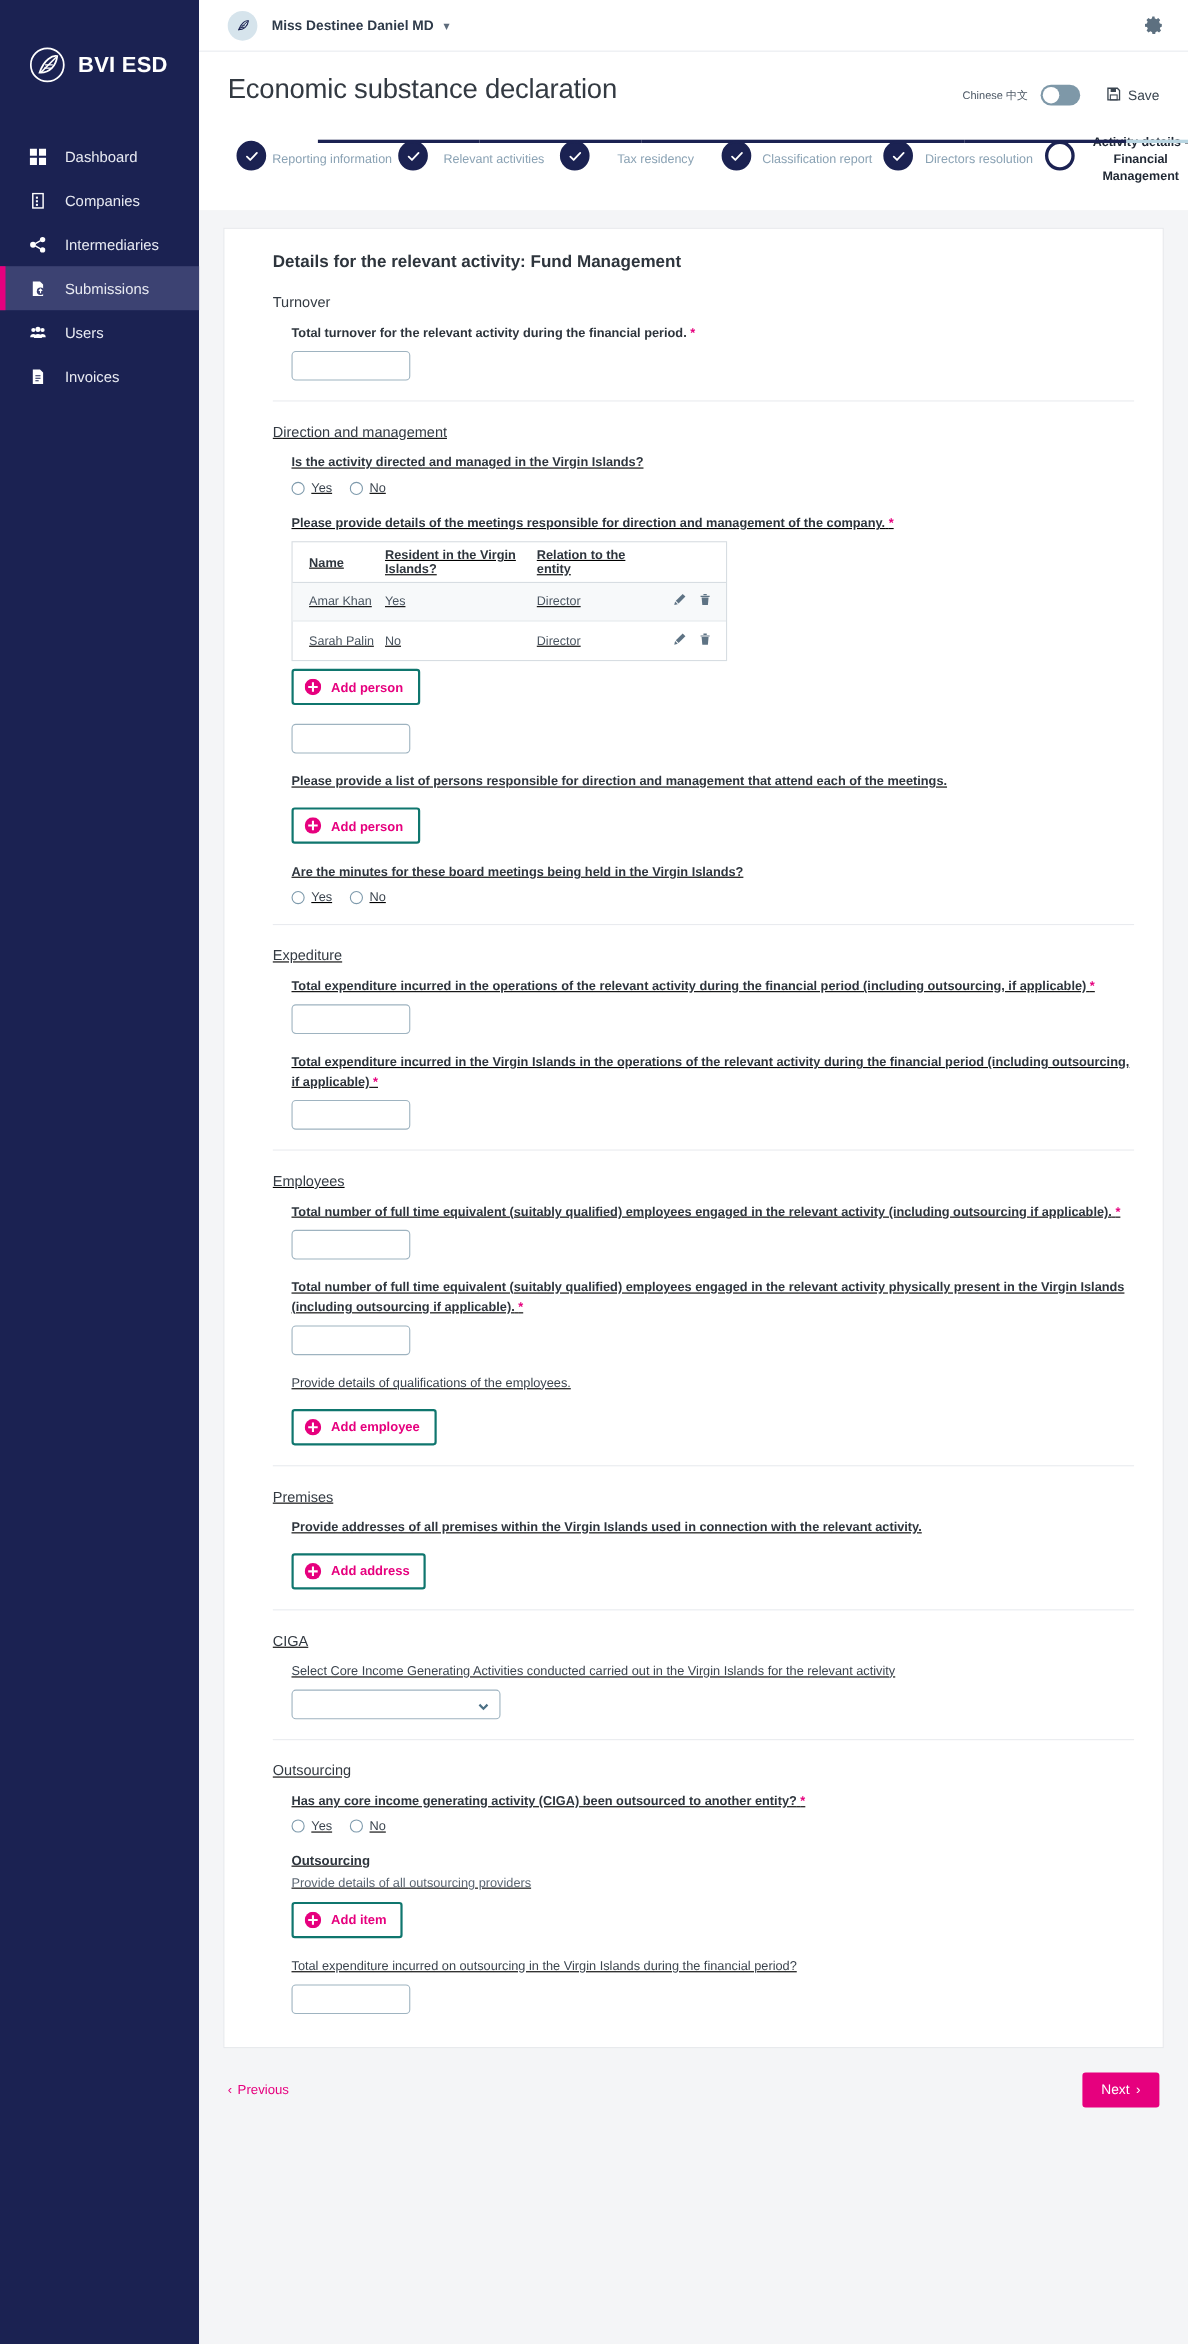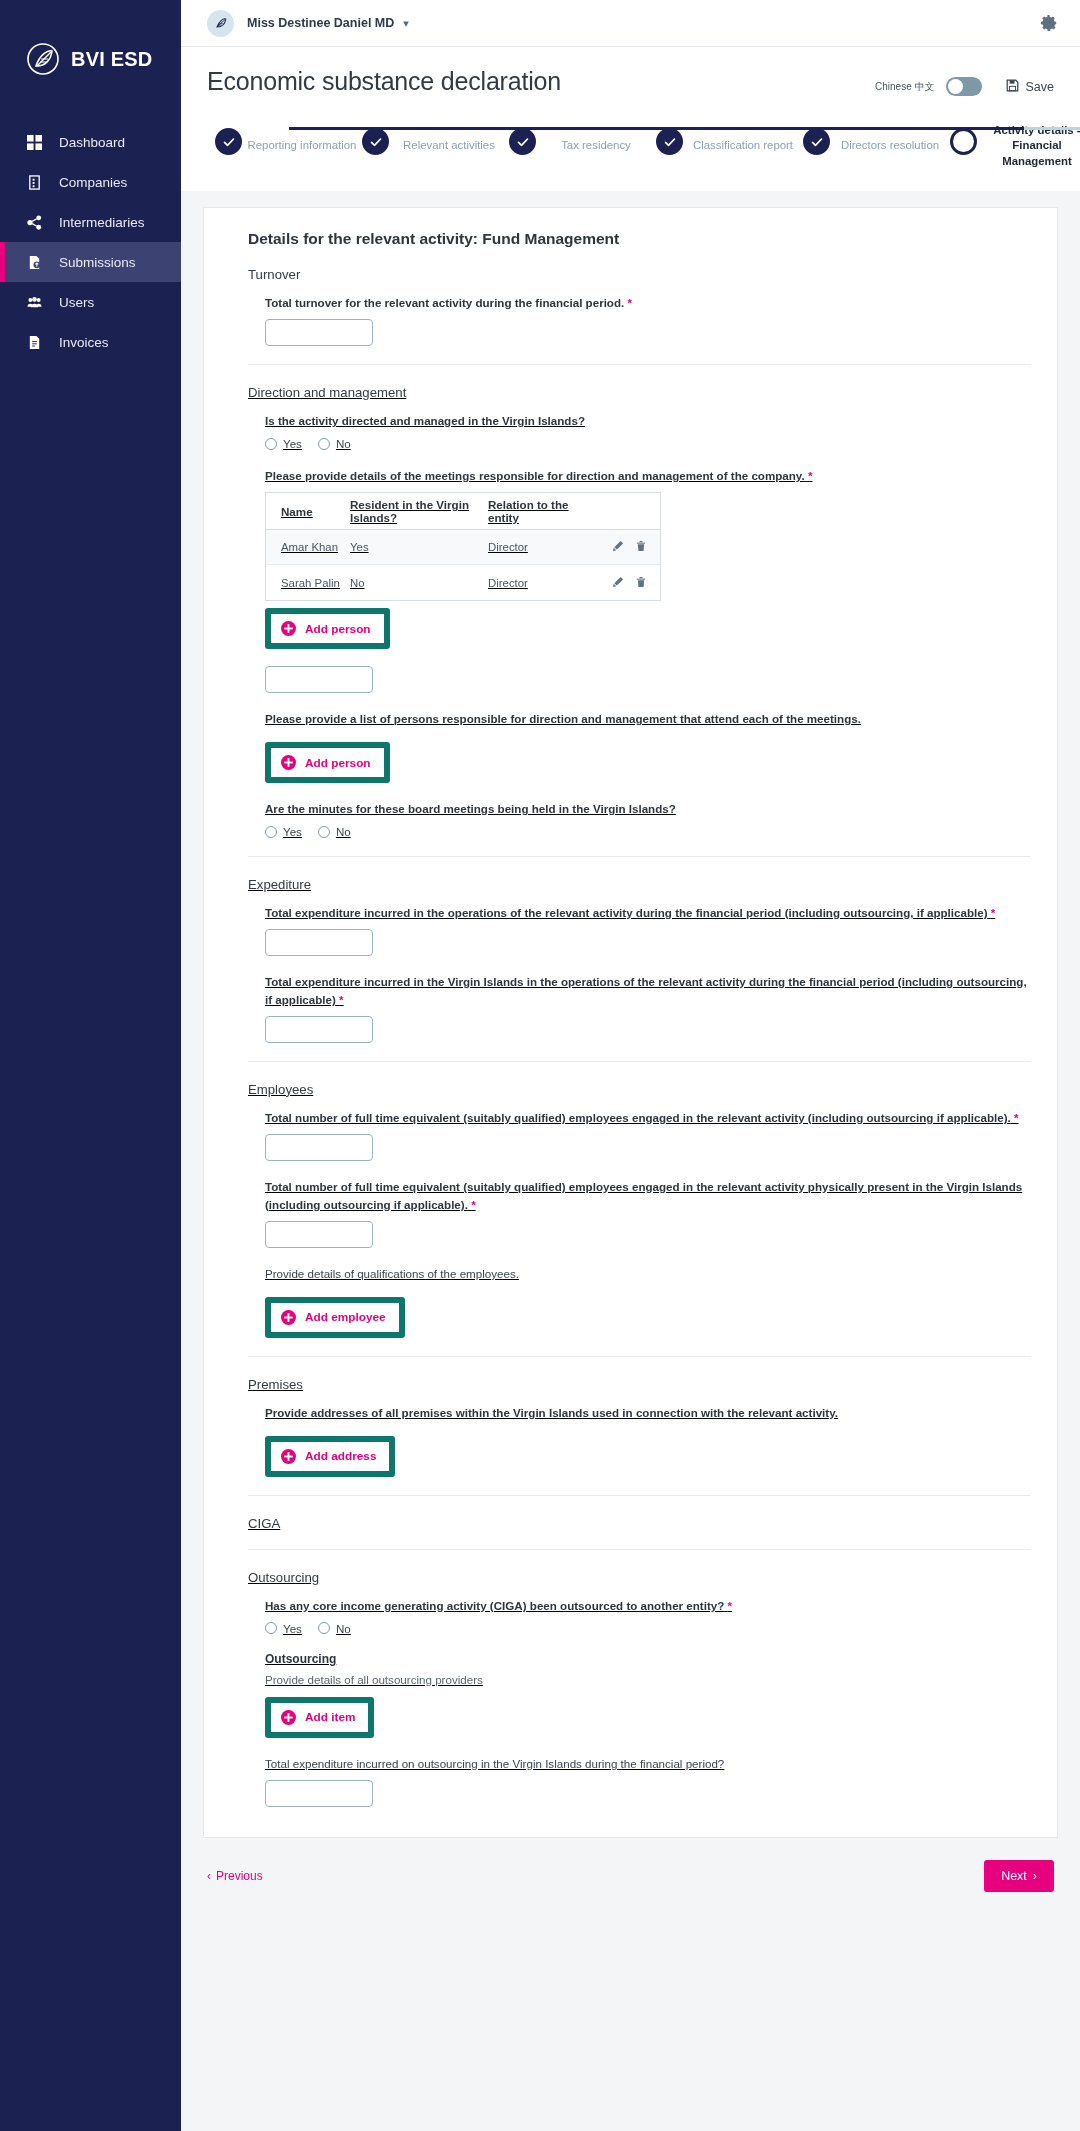--- a/index.html
+++ b/index.html
@@ -132,21 +132,21 @@
   .c3 { width: 110px; }
   .c4 { flex: 1 1 auto; display: flex; align-items: center; gap: 11px; justify-content: flex-end; padding-right: 13px; }
   .th { font-size: 11.6px; color: #2e353d; font-weight: bold; }
   .td { font-size: 11.4px; color: #4a5560; }
   .act-ico { cursor: pointer; }
   .act-ico svg { width: 12px; height: 12px; fill: #5e7384; }
 
   
   .add-btn {
     display: inline-flex; align-items: center; gap: 9px;
-    border: 6px solid #0f766e; background: #fff; border-radius: 3px;
+    border: 2px solid #0f766e; background: #fff; border-radius: 3px;
     padding: 7px 13px 7px 10px; cursor: pointer; margin-top: 7px;
   }
   .add-btn .plus { width: 15px; height: 15px; flex: 0 0 15px; }
   .add-btn .plus svg { width: 15px; height: 15px; fill: #e6007e; }
   .add-btn .lbl { font-size: 11.8px; color: #e6007e; font-weight: bold; }
 
   .sub-title { font-size: 12px; font-weight: bold; color: #2e353d; margin-bottom: 7px; }
   .sub-desc { font-size: 11.6px; color: #5b6672; margin-bottom: 4px; }
 
   .gap-lg { height: 17px; }
@@ -508,20 +508,29 @@
                     <path d="M7 3.4h2v9.2H7z" fill="#fff"></path>
                     <path d="M3.4 7h9.2v2H3.4z" fill="#fff"></path>
                   </svg></span>
               <span class="lbl">Add address</span>
             </div>
           </div>
         </div>
 
         <div class="section">
           <div class="section-title">CIGA</div>
+          <div class="indent">
+            <div class="q-label normal">Select Core Income Generating Activities conducted carried out in the Virgin Islands for the relevant activity</div>
+            <div class="select-wrap">
+              <select class="select-input"><option></option></select>
+              <span class="select-caret"><svg viewBox="0 0 12 12">
+                    <path d="M2 4 L6 8 L10 4"></path>
+                  </svg></span>
+            </div>
+          </div>
         </div>
 
         <div class="section">
           <div class="section-title">Outsourcing</div>
           <div class="indent">
             <div class="q-label"><span>Has any core income generating activity (CIGA) been outsourced to another entity?</span> <span class="req">*</span></div>
             <div class="radio-row">
               <label class="radio">
                   <span class="dot"></span>
                   <span class="rl">Yes</span>

